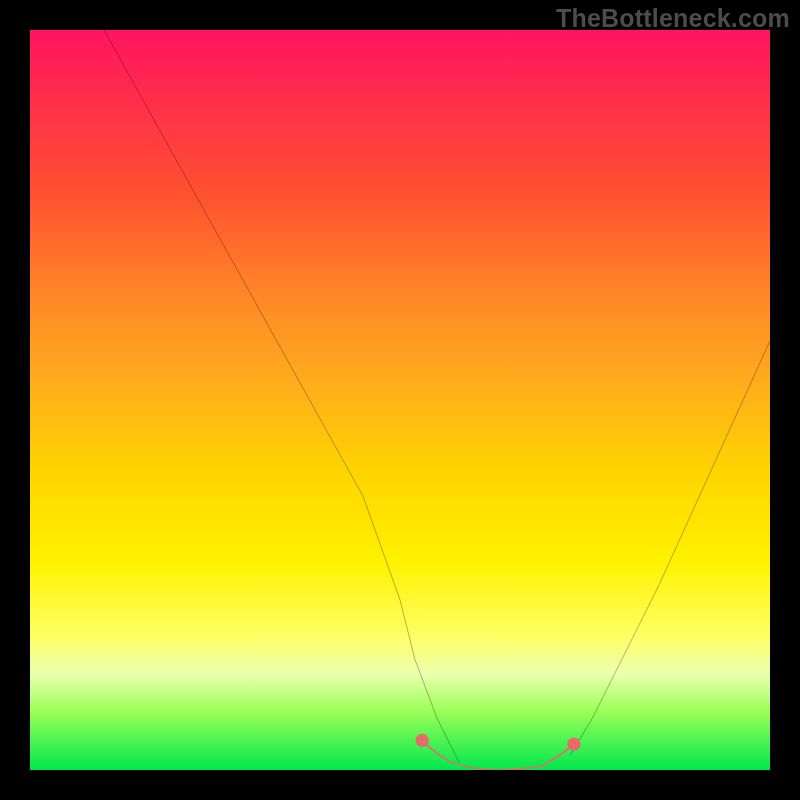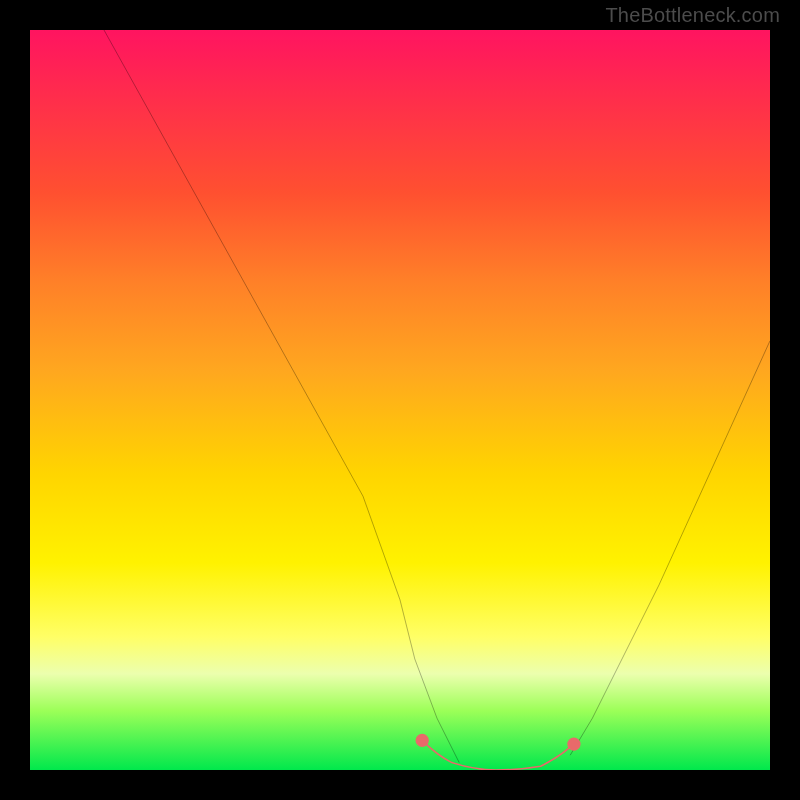--- a/index.html
+++ b/index.html
@@ -13,24 +13,24 @@
   }
   .stage {
     position: relative;
     width: 800px;
     height: 800px;
     background: #000;
   }
   .watermark {
     position: absolute;
     top: 4px;
-    right: 20px;
+    right: 10px;
     color: #4c4c4c;
-    font-size: 20px;
-    font-weight: 400;
+    font-size: 25px;
+    font-weight: 700;
     letter-spacing: 0.2px;
     z-index: 50;
   }
   
   .plot {
     position: absolute;
     left: 30px;
     top: 30px;
     width: 740px;
     height: 740px;

